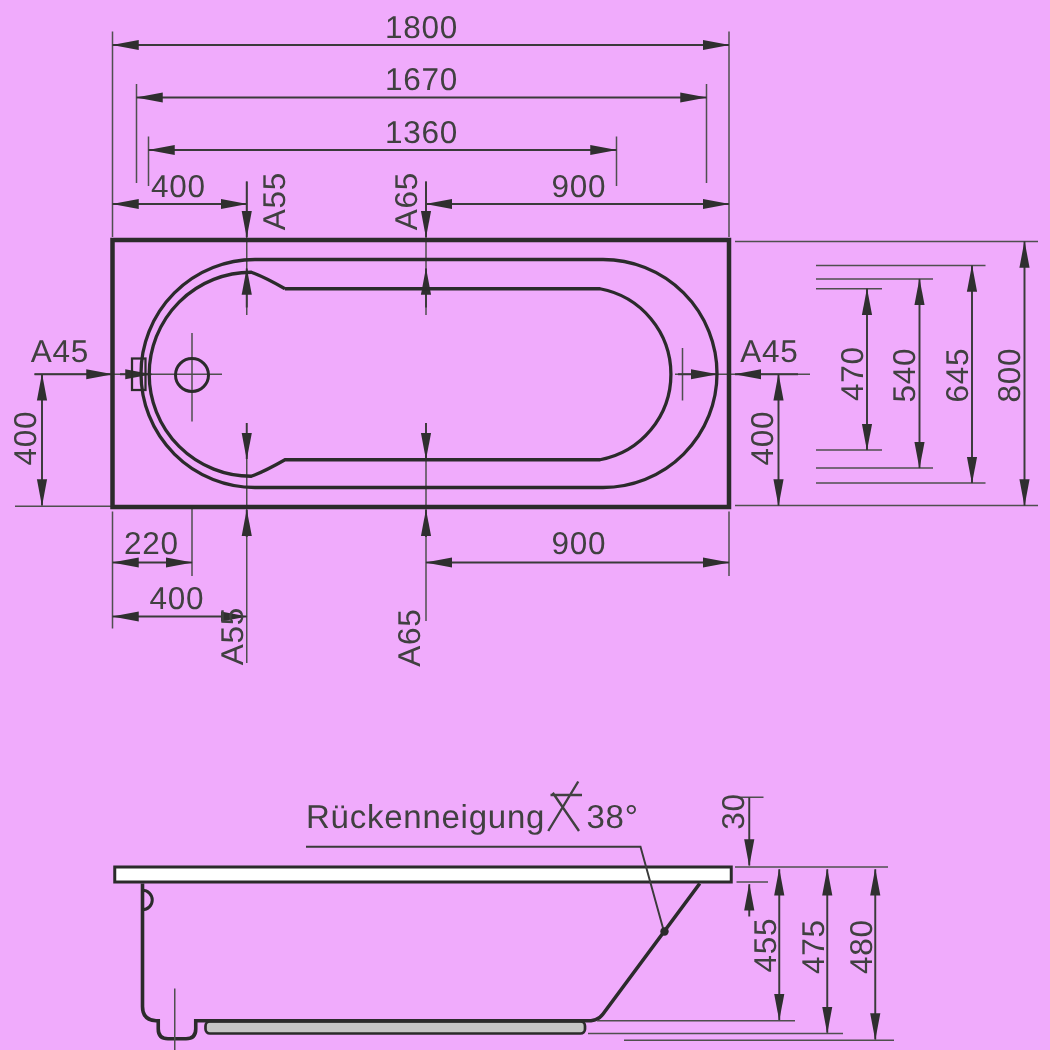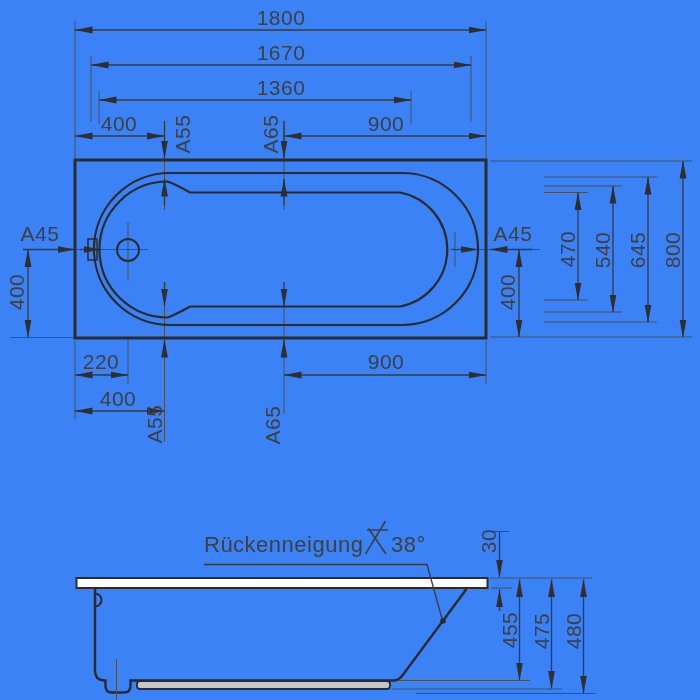--- a/index.html
+++ b/index.html
@@ -1,16 +1,16 @@
 <!DOCTYPE html>
 <html><head>
 <meta charset="utf-8">
 <style>
   html,body{margin:0;padding:0;background:#ffffff;}
-  .canvas{position:relative;width:700px;height:700px;background:#3b82f6;overflow:hidden;}
+  .canvas{position:relative;width:700px;height:700px;background:#f0abfc;overflow:hidden;}
   svg{display:block;}
   .outline{stroke:#2b2b2b;fill:none;}
   .thin{stroke:#4f4f4f;stroke-width:1;fill:none;}
   .dim{stroke:#3a3a3a;stroke-width:1.3;fill:none;}
   text{font-family:"Liberation Sans","DejaVu Sans",sans-serif;fill:#404040;font-size:21px;letter-spacing:0.5px;}
   .lbl{text-anchor:middle;}
   .big{font-size:22px;}
 </style>
 </head>
 <body>

